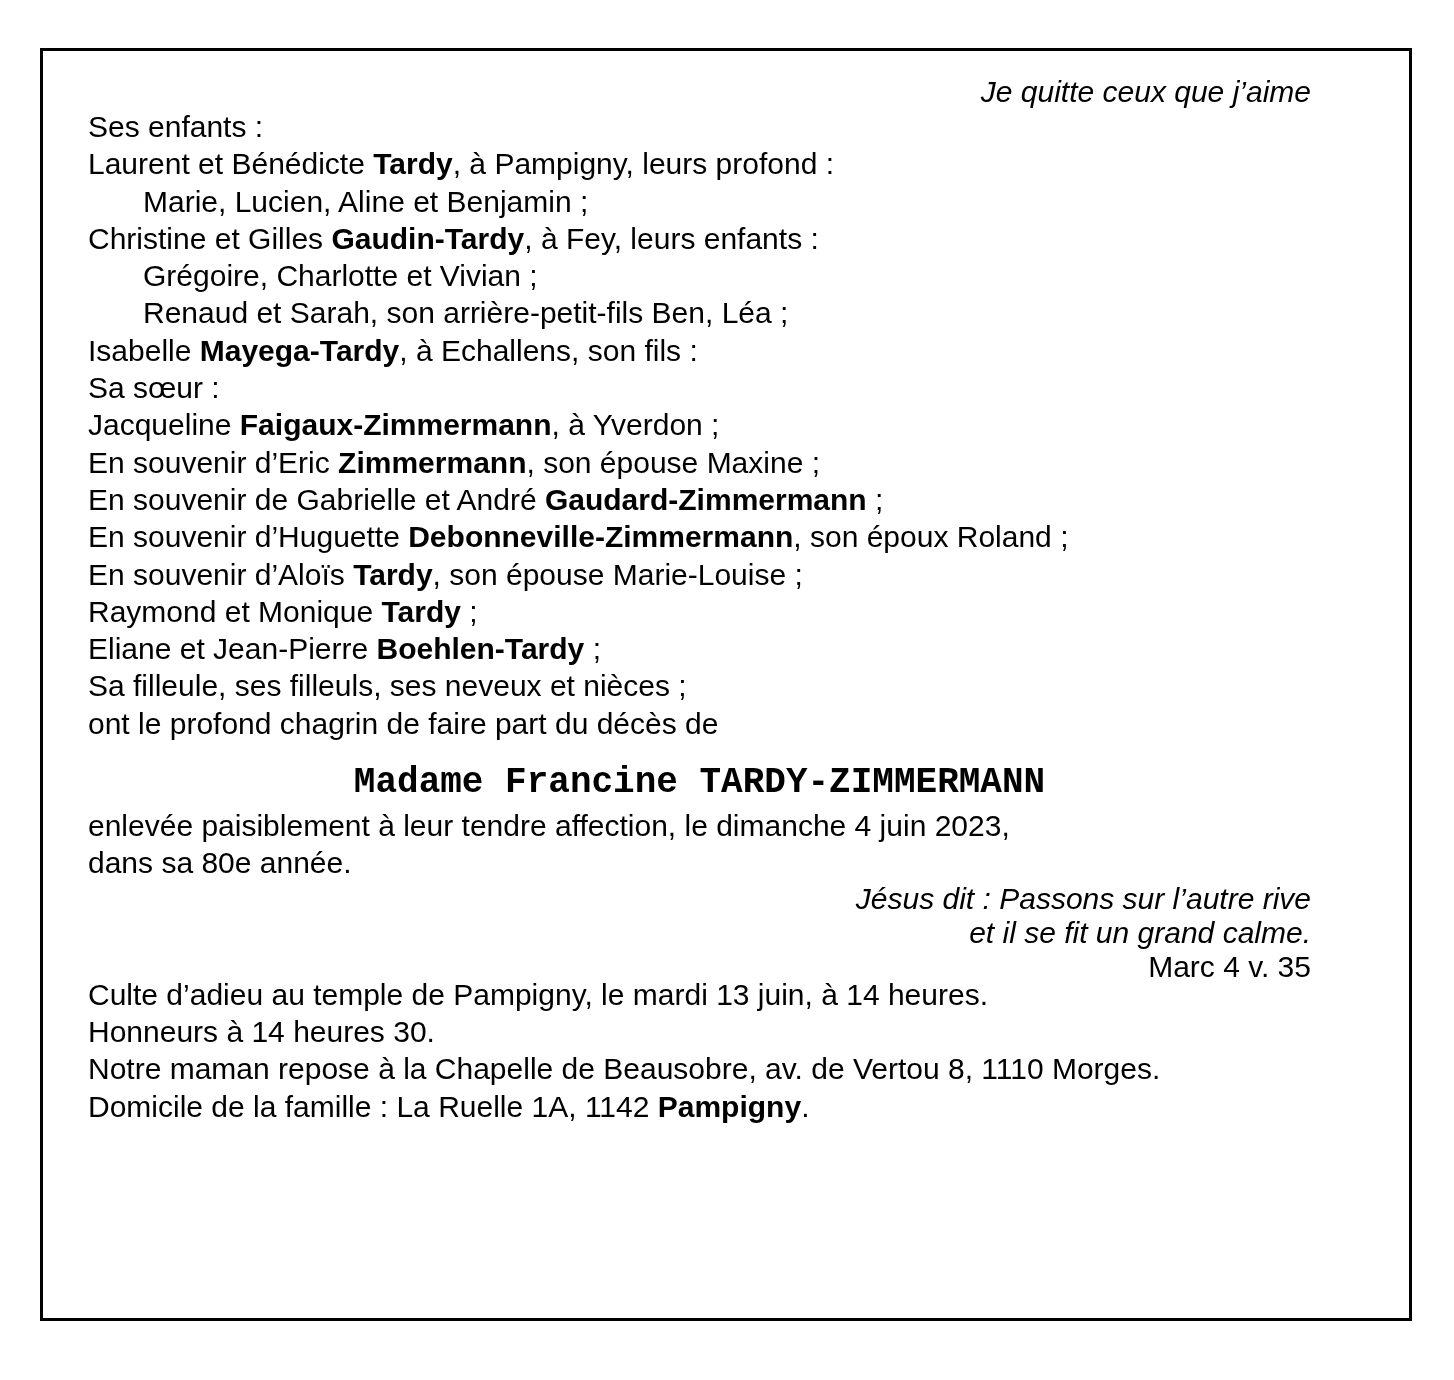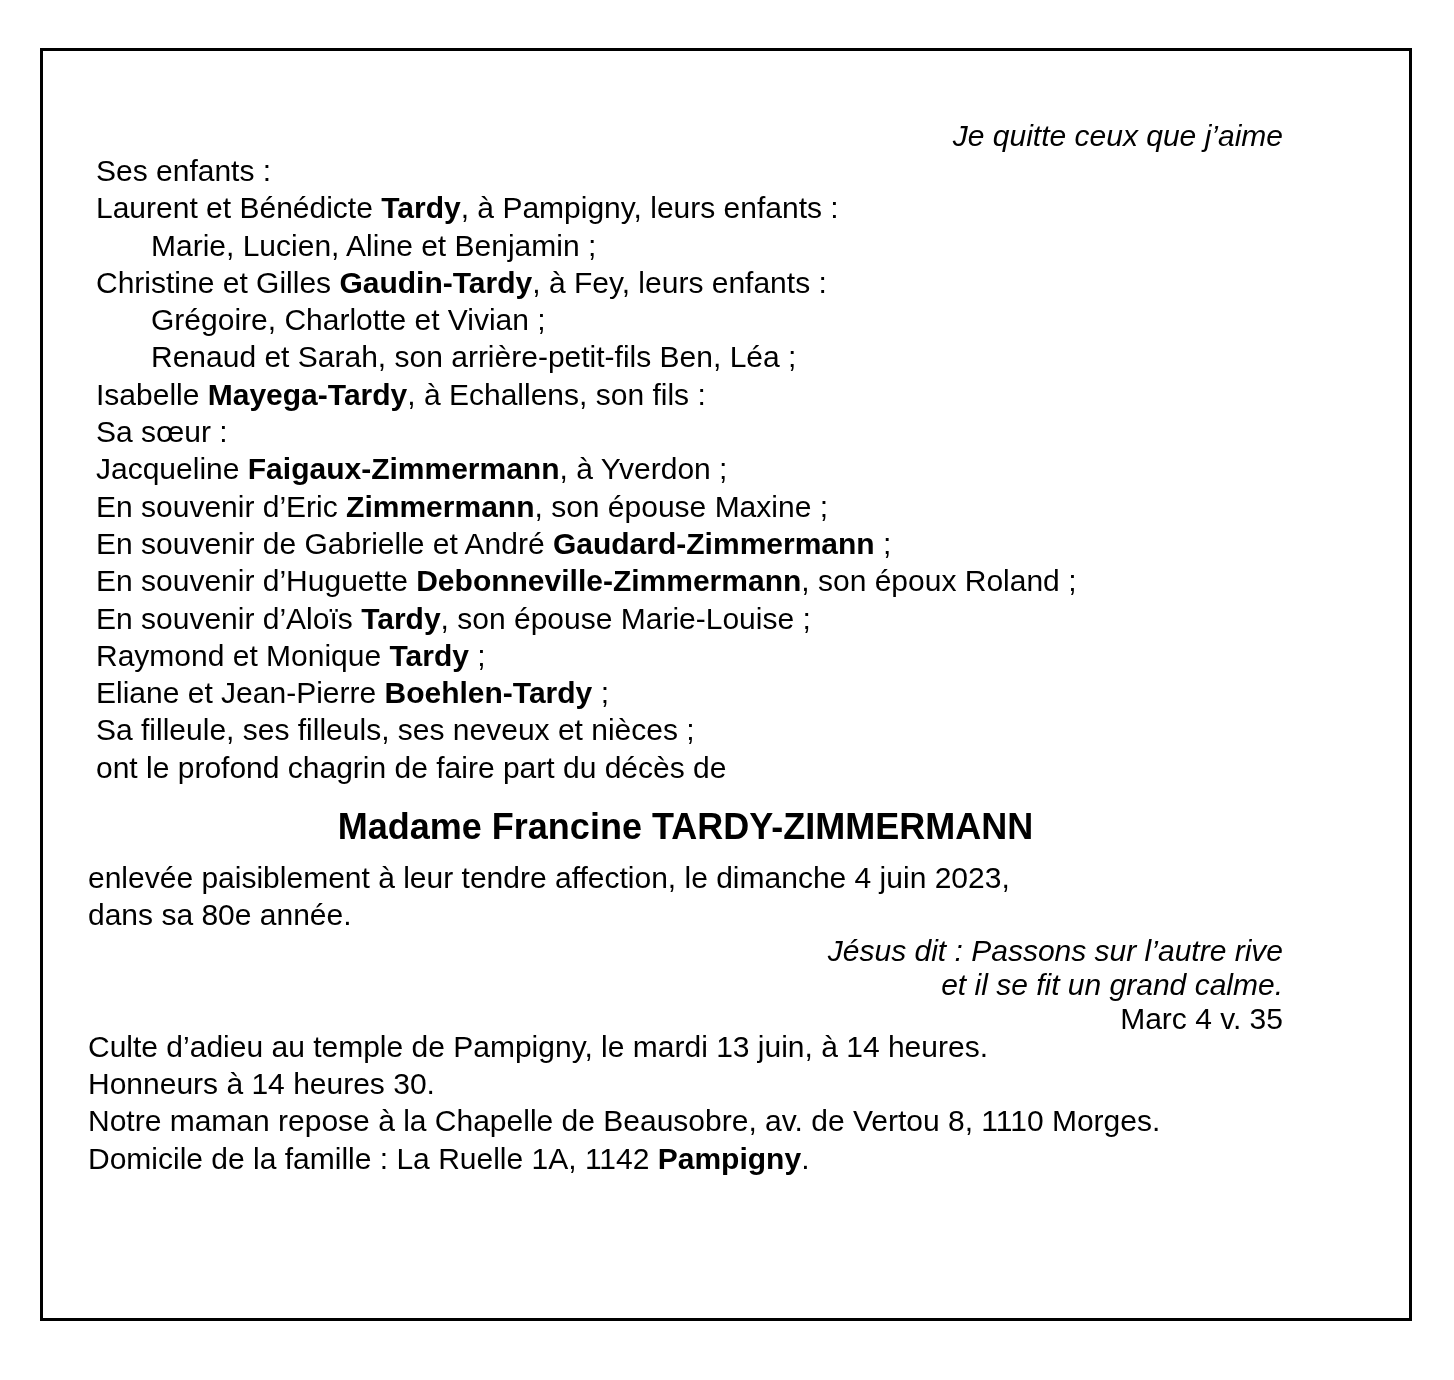--- a/index.html
+++ b/index.html
@@ -24,46 +24,46 @@
     top: 48px;
     width: 1372px;
     height: 1273px;
     border: 3px solid #000000;
     box-sizing: border-box;
     background: #ffffff;
   }
   .content {
     position: absolute;
     left: 45px;
-    right: 126px;
+    right: 98px;
     top: 0;
-    padding-top: 68px;
+    padding-top: 24px;
     font-size: 30px;
     color: #000000;
   }
   .line { white-space: nowrap; }
   .b { font-weight: bold; text-align: center; }
   .indent { padding-left: 55px; }
 
   .quote-top {
     text-align: right;
     font-style: italic;
     line-height: 33px;
   }
   .family {
     line-height: 37.3px;
-    margin-left: 8px;
   }
   .title {
-    margin: 21px 0 12px 0;
+    margin: 21px 0 4px 0;
     font-size: 36px;
     font-weight: bold;
     text-align: center;
     line-height: 40px;
     white-space: nowrap;
+    font-family: Liberation Mono, monospace;
   }
   .death {
     line-height: 37.3px;
   }
   .scripture {
     line-height: 34px;
     text-align: right;
   }
   .scripture-it { font-style: italic; }
   .scripture-ref { font-style: normal; }
@@ -78,21 +78,21 @@
 <div class="page">
   <div class="frame">
     <div class="content">
 
       <div class="quote-top">
           <div class="line"><span>Je quitte ceux que j’aime</span></div>
         </div>
 
       <div class="family">
           <div class="line"><span>Ses enfants :</span></div>
-          <div class="line"><span>Laurent et Bénédicte </span><span class="b">Tardy</span><span>, à Pampigny, leurs enfants :</span></div>
+          <div class="line"><span>Laurent et Bénédicte </span><span class="b">Tardy</span><span>, à Pampigny, leurs profond :</span></div>
           <div class="line indent"><span>Marie, Lucien, Aline et Benjamin ;</span></div>
           <div class="line"><span>Christine et Gilles </span><span class="b">Gaudin-Tardy</span><span>, à Fey, leurs enfants :</span></div>
           <div class="line indent"><span>Grégoire, Charlotte et Vivian ;</span></div>
           <div class="line indent"><span>Renaud et Sarah, son arrière-petit-fils Ben, Léa ;</span></div>
           <div class="line"><span>Isabelle </span><span class="b">Mayega-Tardy</span><span>, à Echallens, son fils :</span></div>
           <div class="line"><span>Sa sœur :</span></div>
           <div class="line"><span>Jacqueline </span><span class="b">Faigaux-Zimmermann</span><span>, à Yverdon ;</span></div>
           <div class="line"><span>En souvenir d’Eric </span><span class="b">Zimmermann</span><span>, son épouse Maxine ;</span></div>
           <div class="line"><span>En souvenir de Gabrielle et André </span><span class="b">Gaudard-Zimmermann</span><span> ;</span></div>
           <div class="line"><span>En souvenir d’Huguette </span><span class="b">Debonneville-Zimmermann</span><span>, son époux Roland ;</span></div>

